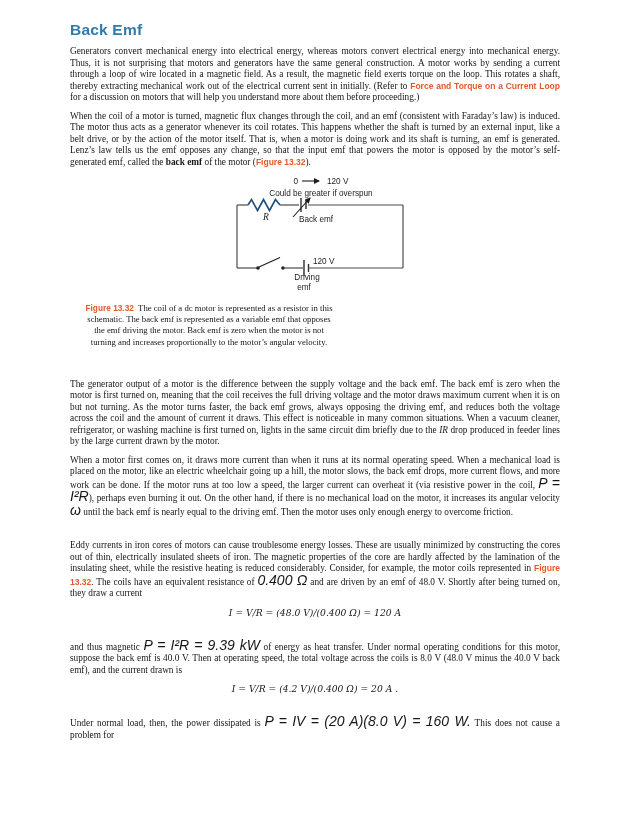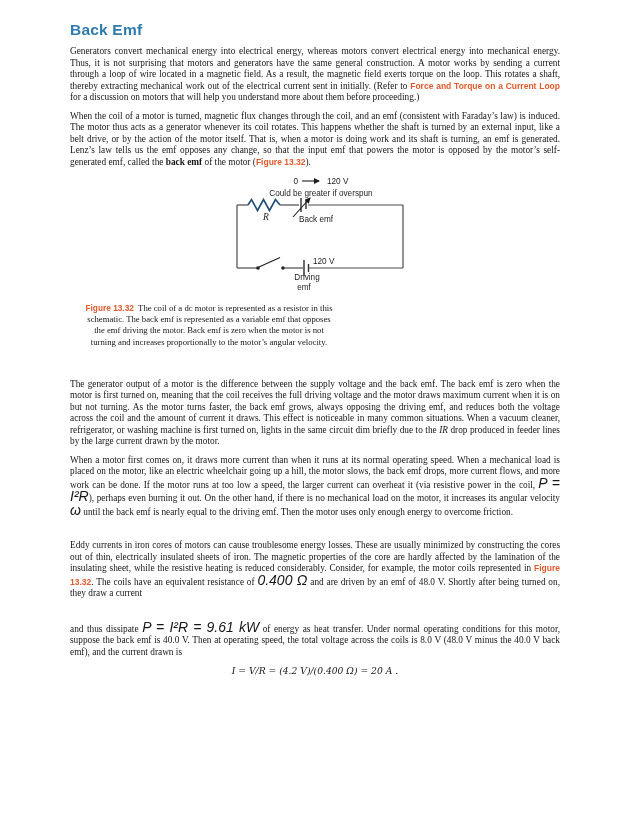--- a/index.html
+++ b/index.html
@@ -109,19 +109,21 @@
       <text x="124" y="118" text-anchor="middle">emf</text>
     </svg>
   </div>
 
   <div class="fig-caption"><span class="seg-figlabel">Figure 13.32</span><span class="seg-p">&nbsp; The coil of a dc motor is represented as a resistor in this schematic. The back emf is represented as a variable emf that opposes the emf driving the motor. Back emf is zero when the motor is not turning and increases proportionally to the motor’s angular velocity.</span></div>
 
   <p class="para gap-lg"><span class="seg-p">The generator output of a motor is the difference between the supply voltage and the back emf. The back emf is zero when the motor is first turned on, meaning that the coil receives the full driving voltage and the motor draws maximum current when it is on but not turning. As the motor turns faster, the back emf grows, always opposing the driving emf, and reduces both the voltage across the coil and the amount of current it draws. This effect is noticeable in many common situations. When a vacuum cleaner, refrigerator, or washing machine is first turned on, lights in the same circuit dim briefly due to the </span><span class="seg-i">IR</span><span class="seg-p"> drop produced in feeder lines by the large current drawn by the motor.</span></p>
   <p class="para"><span class="seg-p">When a motor first comes on, it draws more current than when it runs at its normal operating speed. When a mechanical load is placed on the motor, like an electric wheelchair going up a hill, the motor slows, the back emf drops, more current flows, and more work can be done. If the motor runs at too low a speed, the larger current can overheat it (via resistive power in the coil, </span><span class="seg-m">P = I²R</span><span class="seg-p">),  perhaps even burning it out. On the other hand, if there is no mechanical load on the motor, it increases its angular velocity </span><span class="seg-m">ω</span><span class="seg-p"> until the back emf is nearly equal to the driving emf. Then the motor uses only enough energy to overcome friction.</span></p>
   <p class="para gap-md"><span class="seg-p">Eddy currents in iron cores of motors can cause troublesome energy losses. These are usually minimized by constructing the cores out of thin, electrically insulated sheets of iron. The magnetic properties of the core are hardly affected by the lamination of the insulating sheet, while the resistive heating is reduced considerably. Consider, for example, the motor coils represented in </span><span class="seg-link">Figure 13.32</span><span class="seg-p">. The coils have an equivalent resistance of </span><span class="seg-m">0.400 Ω</span><span class="seg-p"> and are driven by an emf of 48.0 V. Shortly after being turned on, they draw a current</span></p>
 
+  <div class="equation">I = V/R = (48.0 V)/(0.400 Ω) = 120 A</div>
 
-  <p class="para gap-md"><span class="seg-p">and thus dissipate </span><span class="seg-m">P = I²R = 9.61 kW</span><span class="seg-p"> of energy as heat transfer. Under normal operating conditions for this motor, suppose the back emf is 40.0 V. Then at operating speed, the total voltage across the coils is 8.0 V (48.0 V minus the 40.0 V back emf), and the current drawn is</span></p>
+  <p class="para gap-md"><span class="seg-p">and thus magnetic </span><span class="seg-m">P = I²R = 9.39 kW</span><span class="seg-p"> of energy as heat transfer. Under normal operating conditions for this motor, suppose the back emf is 40.0 V. Then at operating speed, the total voltage across the coils is 8.0 V (48.0 V minus the 40.0 V back emf), and the current drawn is</span></p>
 
   <div class="equation">I = V/R = (4.2 V)/(0.400 Ω) = 20 A .</div>
 
+  <p class="para gap-md"><span class="seg-p">Under normal load, then, the power dissipated is </span><span class="seg-m">P = IV = (20 A)(8.0 V) = 160 W.</span><span class="seg-p"> This does not cause a problem for</span></p>
 
 </div>
 
 </body></html>

